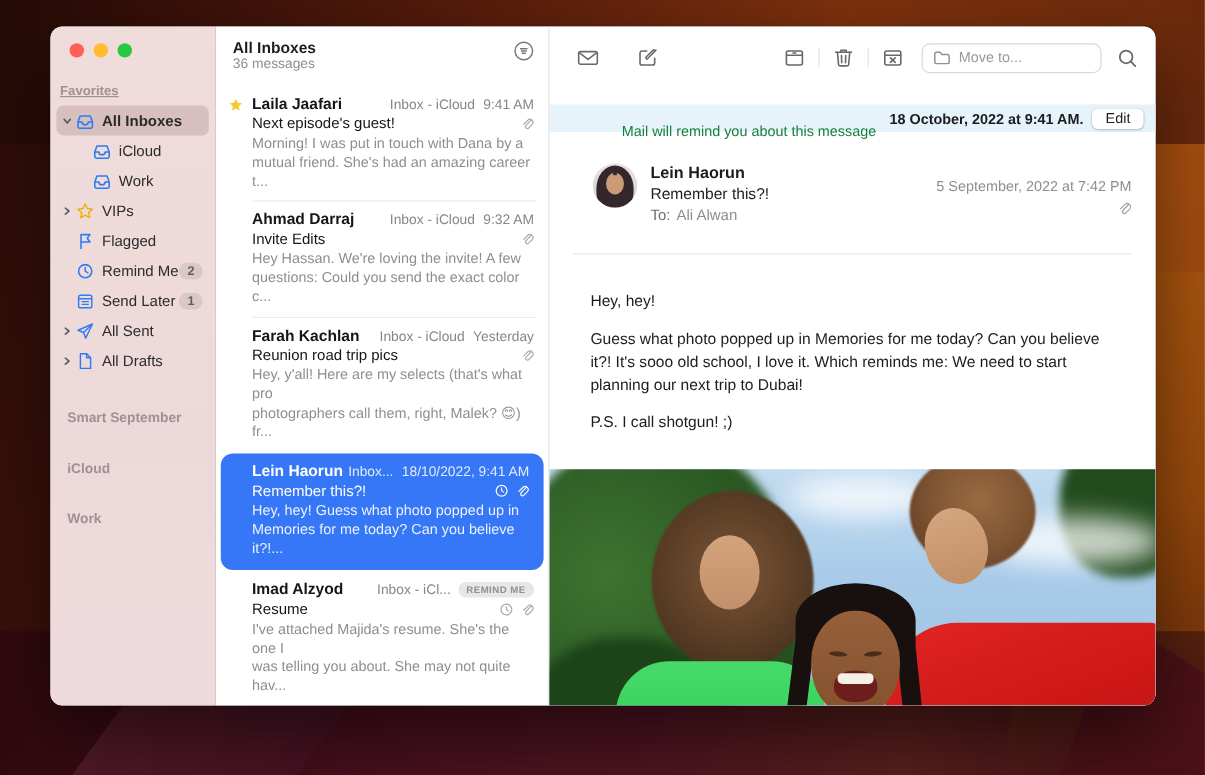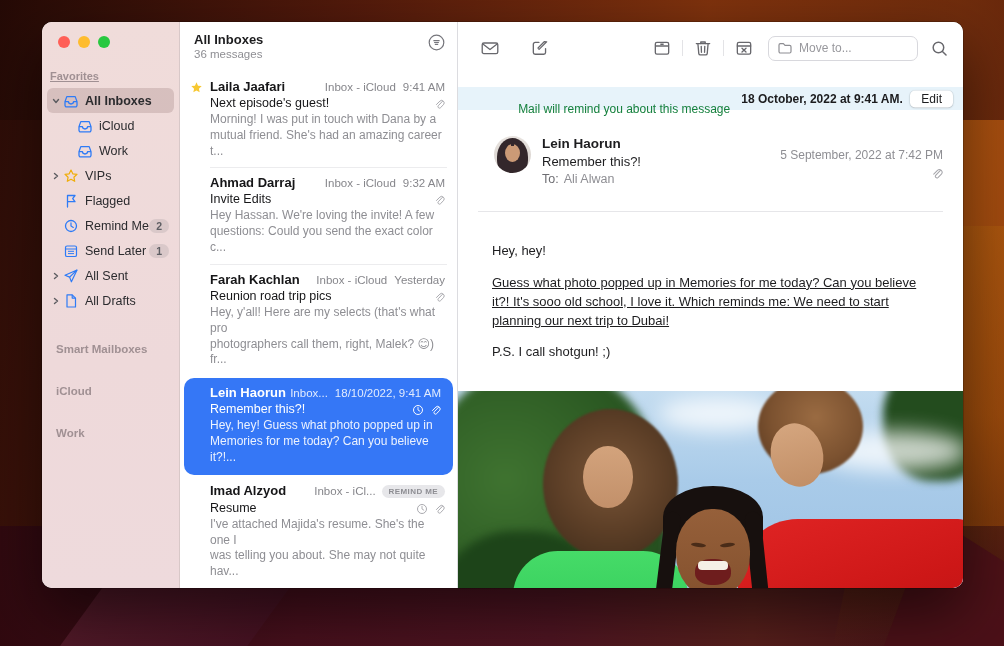--- a/index.html
+++ b/index.html
@@ -59,21 +59,21 @@
   .rows { flex:1; overflow:hidden; padding-top:6px; }
   .row { position:relative; padding:7px 12px 9px 30px; }
   .row:after { content:""; position:absolute; left:30px; right:10px; bottom:0; border-bottom:1px solid #ececee; }
   .row.no-div:after { display:none; }
   .gutter { position:absolute; left:10px; top:9px; width:15px; }
   .gutter.star { color:#f7c832; }
   .l1 { display:flex; align-items:baseline; }
   .sender { font-size:13px; font-weight:bold; color:#161618; white-space:nowrap; }
   .meta { margin-left:auto; font-size:11.5px; color:#86868b; white-space:nowrap; }
   .meta .tm { margin-left:7px; }
-  .l2 { display:flex; align-items:flex-end; margin-top:2px; }
+  .l2 { display:flex; align-items:center; margin-top:2px; }
   .subject { font-size:12.5px; color:#161618; white-space:nowrap; }
   .l2 .micons { margin-left:auto; display:flex; gap:5px; color:#a7a7ac; }
   .preview { margin-top:2px; font-size:12px; color:#8e8e93; line-height:1.32; }
   .remind-badge { background:#e7e7ea; color:#8e8e93; font-size:8px; font-weight:bold; letter-spacing:.4px;
     border-radius:8px; padding:2px 7px; margin-left:6px; transform:translateY(-1px); display:inline-block;}
   .row.selected { background:#3577f6; border-radius:10px; margin:1px 4px; padding-left:26px; }
   .row.selected:after { display:none; }
   .row.selected .sender, .row.selected .subject { color:#fff; }
   .row.selected .meta { color:rgba(255,255,255,.85); }
   .row.selected .preview { color:rgba(255,255,255,.9); }
@@ -109,21 +109,21 @@
   .mh-subject { font-size:13px; color:#1d1d1f; margin-top:3px; }
   .mh-to { font-size:12.5px; margin-top:3px; }
   .mh-to .tl { color:#6d6d72; } .mh-to .tv { color:#8e8e93; margin-left:5px; }
   .mh-right { position:absolute; right:20px; top:25px; text-align:left; color:#8e8e93; }
   .mh-date { font-size:12px; }
   .mh-clip { margin-top:5px; display:flex; justify-content:flex-end; color:#a7a7ac; }
   .mh-divider { height:1px; background:#e6e6e9; margin:2px 20px 0; }
 
   .msg-body { flex:none; padding:17px 34px 16px 34px; font-size:13px; color:#1d1d1f; line-height:1.45; }
   .msg-body p + p { margin-top:13px; }
-  .msg-body .p2 { max-width:450px;text-decoration:underline; }
+  .msg-body .p2 { max-width:450px; }
 
   
   .photo { flex:1; position:relative; overflow:hidden; min-height:0;
     background:linear-gradient(180deg,#c3dcf0 0%,#a9cbe9 45%,#9dc2e4 100%); }
   .ph { position:absolute; }
   .cloud { background:rgba(255,255,255,.75); border-radius:50%; filter:blur(10px); }
   .trees-left { left:-40px; top:-20px; width:250px; height:360px;
     background:radial-gradient(circle at 35% 30%, #3f7330 0%, #2c5a23 40%, #1d421a 75%, #163314 100%); border-radius:40%; filter:blur(4px); }
   .trees-left2 { left:-30px; top:140px; width:190px; height:220px; background:#1d4419; border-radius:45%; filter:blur(5px); }
   .trees-right { right:-30px; top:-30px; width:110px; height:120px; background:#234c1e; border-radius:45%; filter:blur(4px); }
@@ -284,21 +284,21 @@
         <span class="sb-icon">
           <svg width="16" height="16" viewBox="0 0 16 16" stroke="#2e7bf6" fill="none" stroke-width="1.2" stroke-linejoin="round">
             <path d="M4 1.8 H9.2 L12.5 5.1 V14 H4 Z"></path>
               <path d="M9.2 1.8 V5.1 H12.5"></path>
           </svg>
         </span>
         <span class="lbl">All Drafts</span>
       </div>
     </div>
 
-    <div class="sb-head-label">Smart Mailboxes</div>
+    <div class="sb-head-label">Smart September</div>
     <div class="sb-head-label">iCloud</div>
     <div class="sb-head-label">Work</div>
   </div>
 
   <div class="list">
     <div class="list-header">
       <div class="list-title">All Inboxes</div>
       <div class="list-sub">36 messages</div>
       <span class="filter-btn">
         <svg width="17" height="17" viewBox="0 0 17 17" stroke="#76767c" fill="none" stroke-width="1.2">

